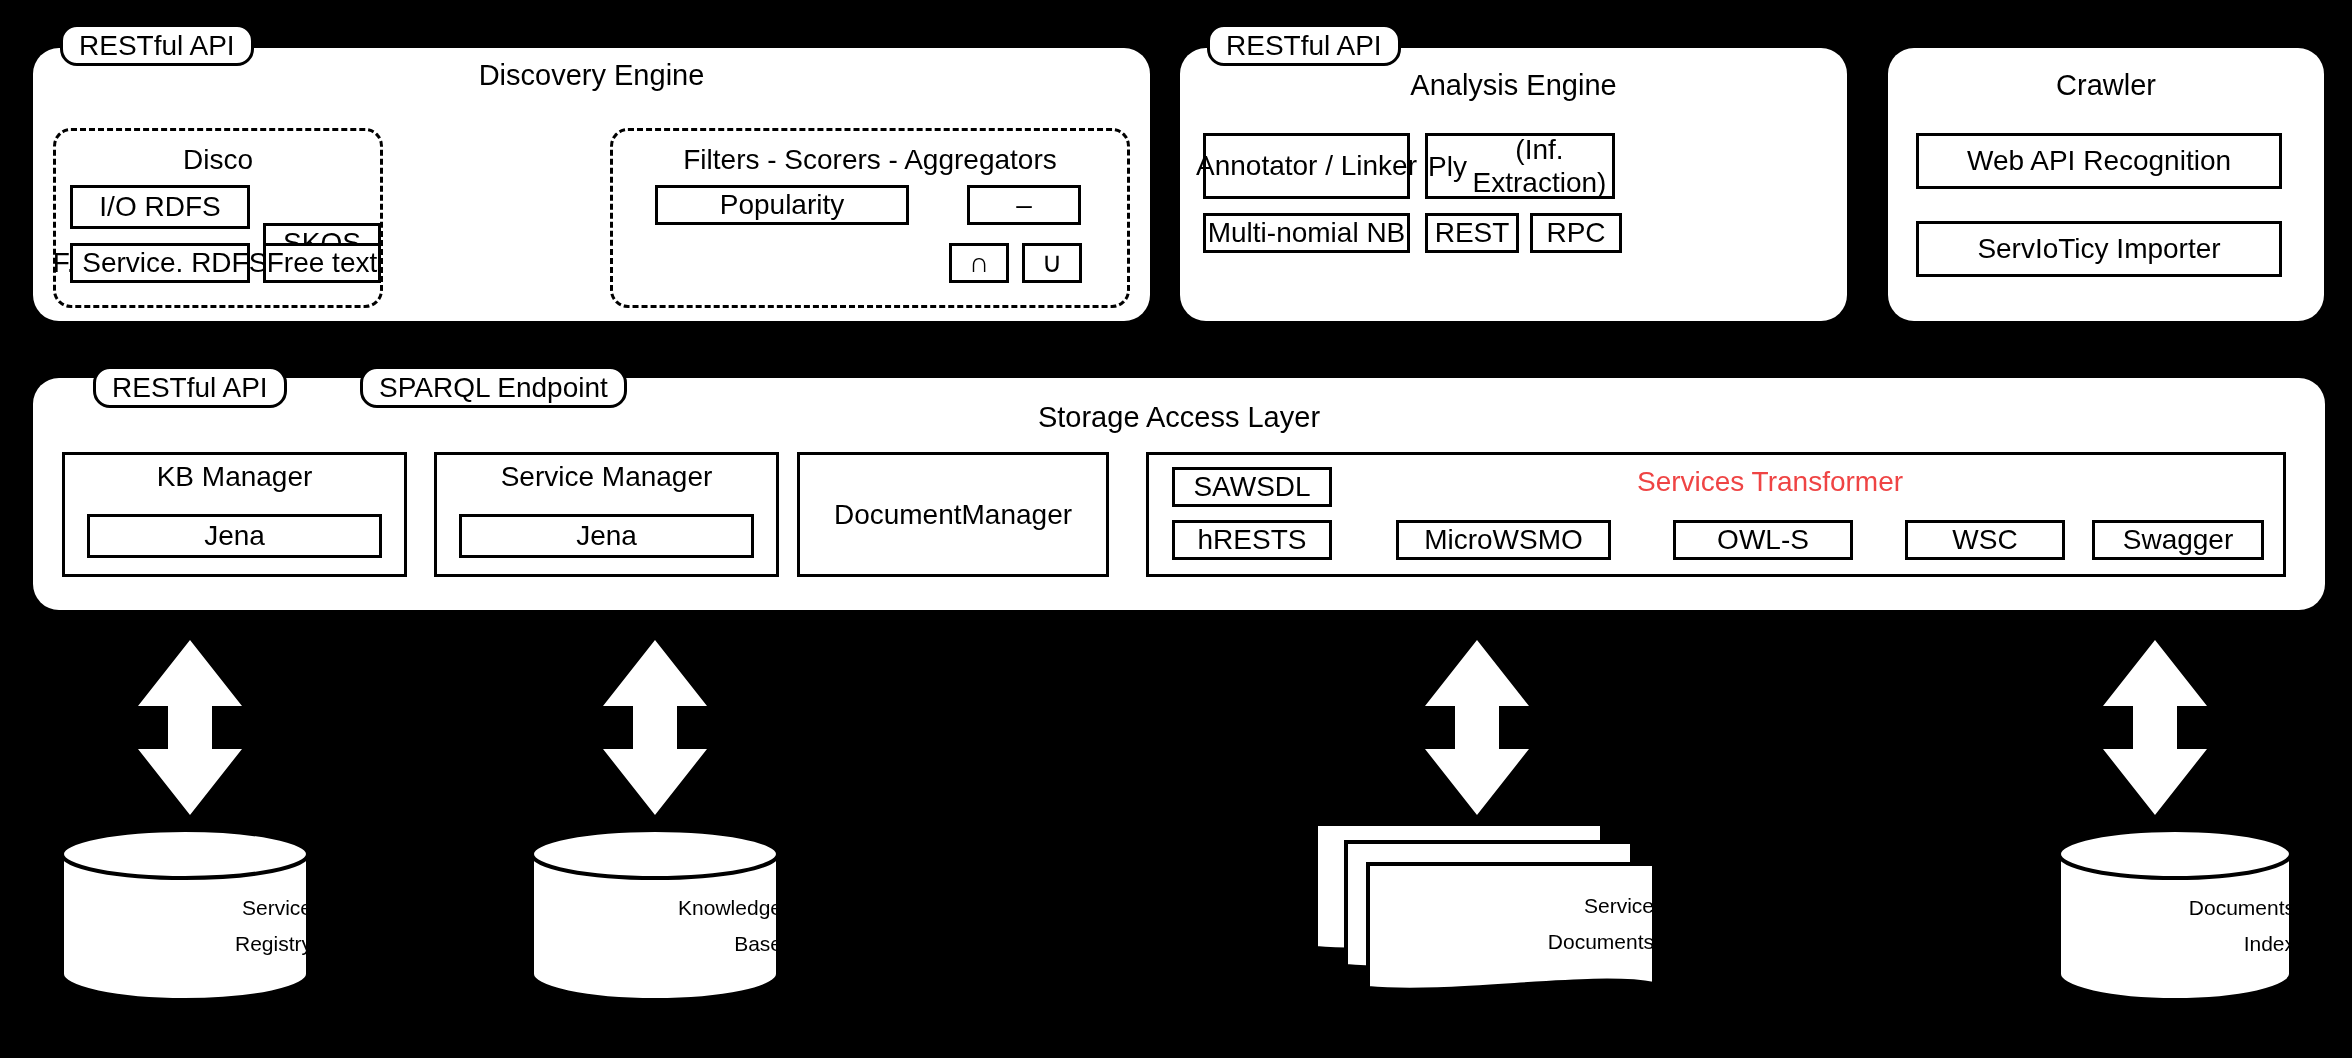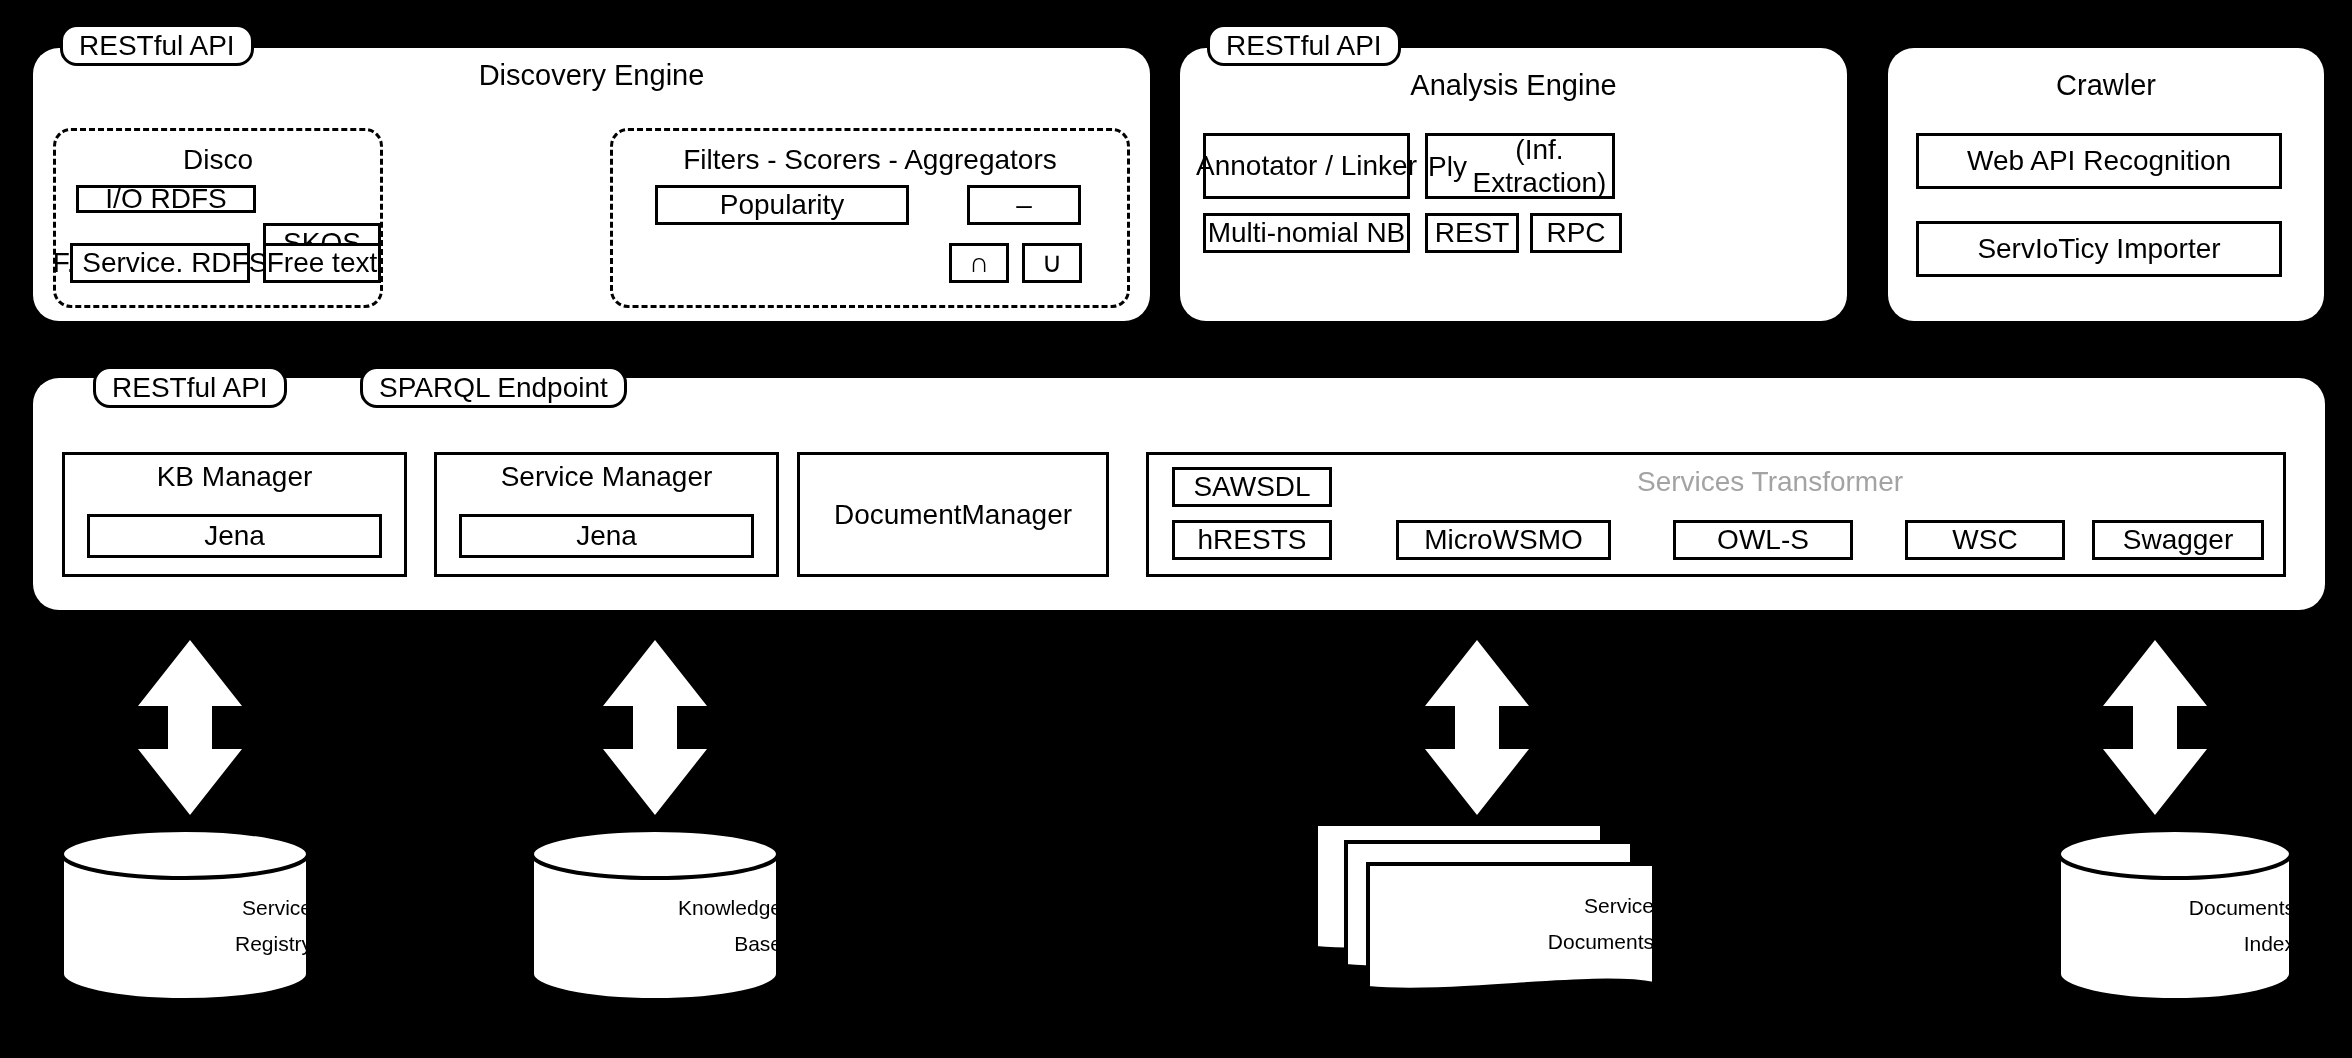--- a/index.html
+++ b/index.html
@@ -89,21 +89,21 @@
   }
   .box.two-line { white-space: normal; line-height: 33px; }
   .box.topalign { align-items: flex-start; padding-top: 6px; }
 
   
   .st-title {
     position: absolute;
     text-align: center;
     font-size: 28px;
     line-height: 32px;
-    color: #a3a3a3;
+    color: #ef4444;
     white-space: nowrap;
   }
 
   
   .arrow { position: absolute; }
 
   
   .shape { position: absolute; }
   .shape-label {
     position: absolute;
@@ -122,21 +122,21 @@
 
   <div class="panel" style="left:33px; top:48px; width:1117px; height:273px;"></div>
 
   <div class="pill" style="left:60px; top:24px;">RESTful API</div>
 
   <div class="panel-title" style="left:33px; top:58px; width:1117px;">Discovery Engine</div>
 
   <div class="dashgroup" style="left:53px; top:128px; width:330px; height:180px;"></div>
   <div class="dashgroup-title" style="left:53px; top:144px; width:330px;">Disco</div>
 
-  <div class="box" style="left:76px; top:185px; width:180px; height:28px;">I/O RDFS</div>
+  <div class="box" style="left:70px; top:185px; width:180px; height:44px;">I/O RDFS</div>
   <div class="box" style="left:263px; top:185px; width:118px; height:40px;margin-top:38px;">SKOS</div>
   <div class="box" style="left:70px; top:243px; width:180px; height:40px;">F. Service. RDFS</div>
   <div class="box" style="left:263px; top:243px; width:118px; height:40px;">Free text</div>
 
   <div class="dashgroup" style="left:610px; top:128px; width:520px; height:180px;"></div>
   <div class="dashgroup-title" style="left:610px; top:144px; width:520px;">Filters - Scorers - Aggregators</div>
 
   <div class="box" style="left:655px; top:185px; width:254px; height:40px;">Popularity</div>
   <div class="box" style="left:967px; top:185px; width:114px; height:40px;">–</div>
   <div class="box" style="left:949px; top:243px; width:60px; height:40px;">∩</div>
@@ -164,20 +164,21 @@
   <div class="panel-title" style="left:1888px; top:68px; width:436px;">Crawler</div>
 
   <div class="box" style="left:1916px; top:133px; width:366px; height:56px;">Web API Recognition</div>
   <div class="box" style="left:1916px; top:221px; width:366px; height:56px;">ServIoTicy Importer</div>
 
   <div class="panel" style="left:33px; top:378px; width:2292px; height:232px;"></div>
 
   <div class="pill" style="left:93px; top:366px;">RESTful API</div>
   <div class="pill" style="left:360px; top:366px;">SPARQL Endpoint</div>
 
+  <div class="panel-title" style="left:33px; top:400px; width:2292px;">Storage Access Layer</div>
 
   <div class="box topalign" style="left:62px; top:452px; width:345px; height:125px;">
     <span>KB Manager</span>
   </div>
   <div class="box" style="left:87px; top:514px; width:295px; height:44px;">Jena</div>
 
   <div class="box topalign" style="left:434px; top:452px; width:345px; height:125px;">
     <span>Service Manager</span>
   </div>
   <div class="box" style="left:459px; top:514px; width:295px; height:44px;">Jena</div>

